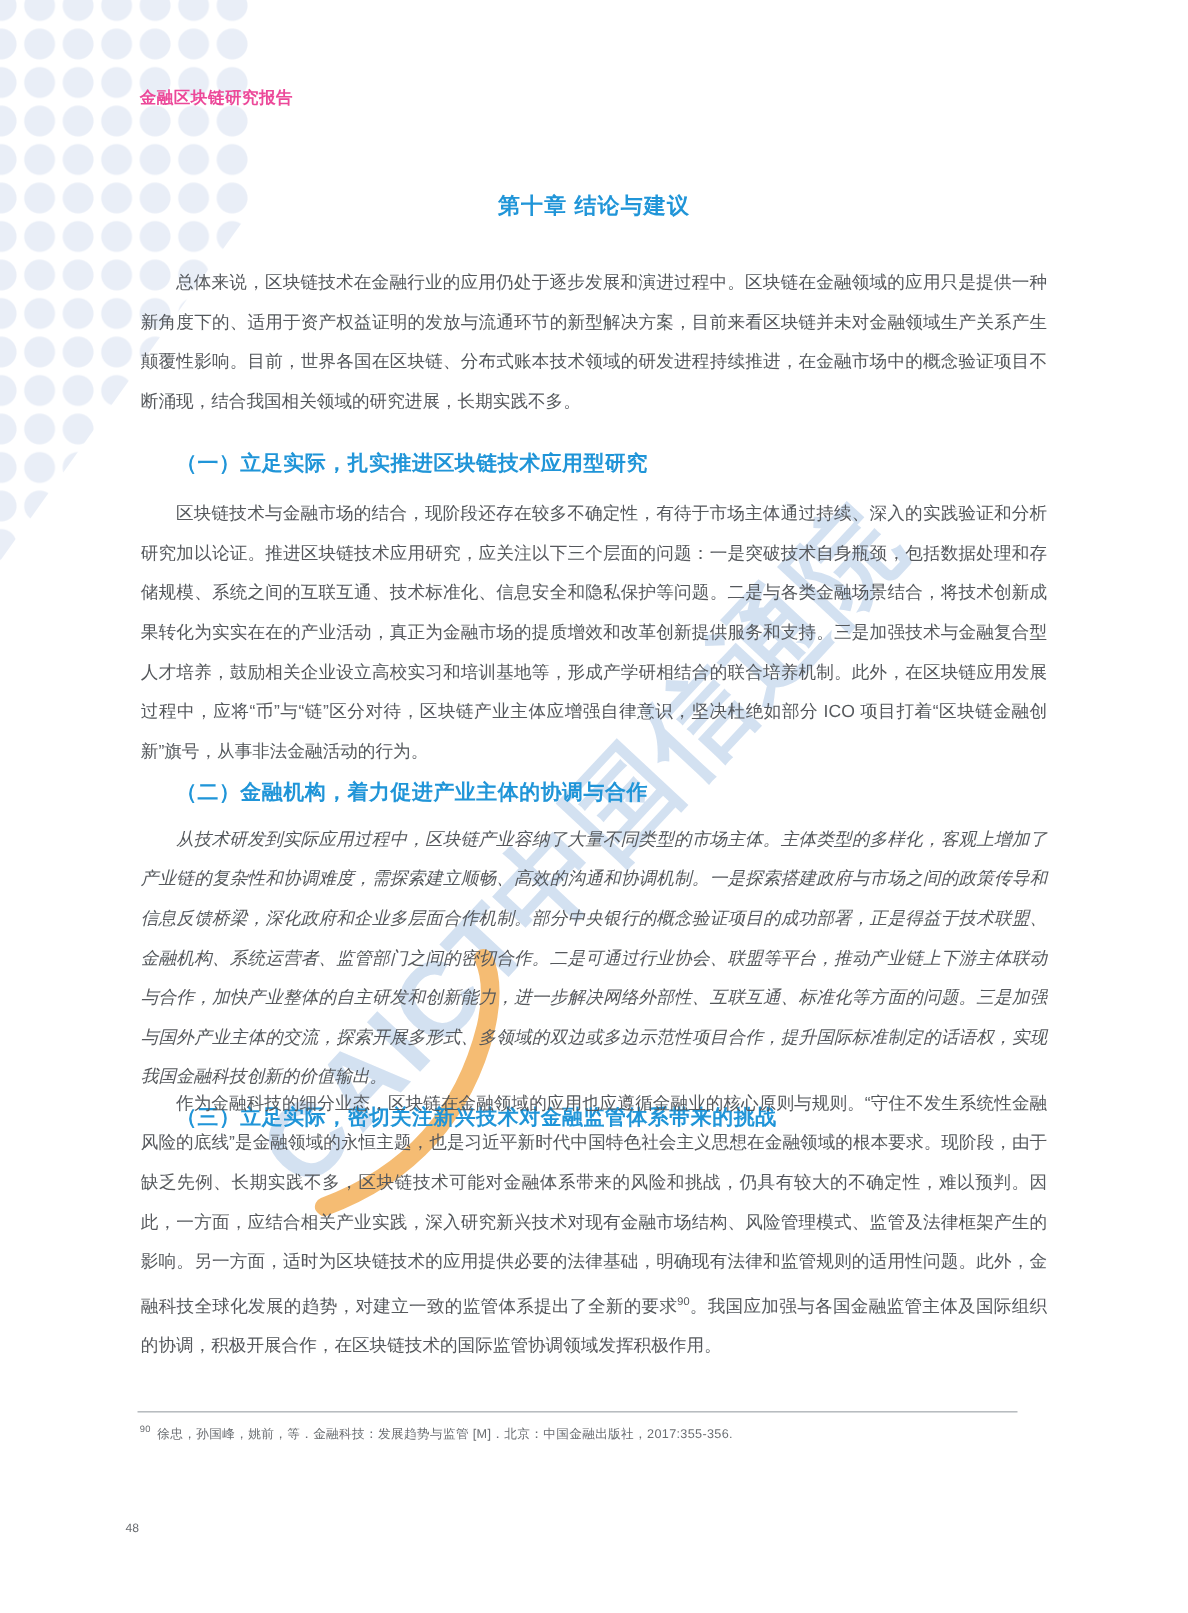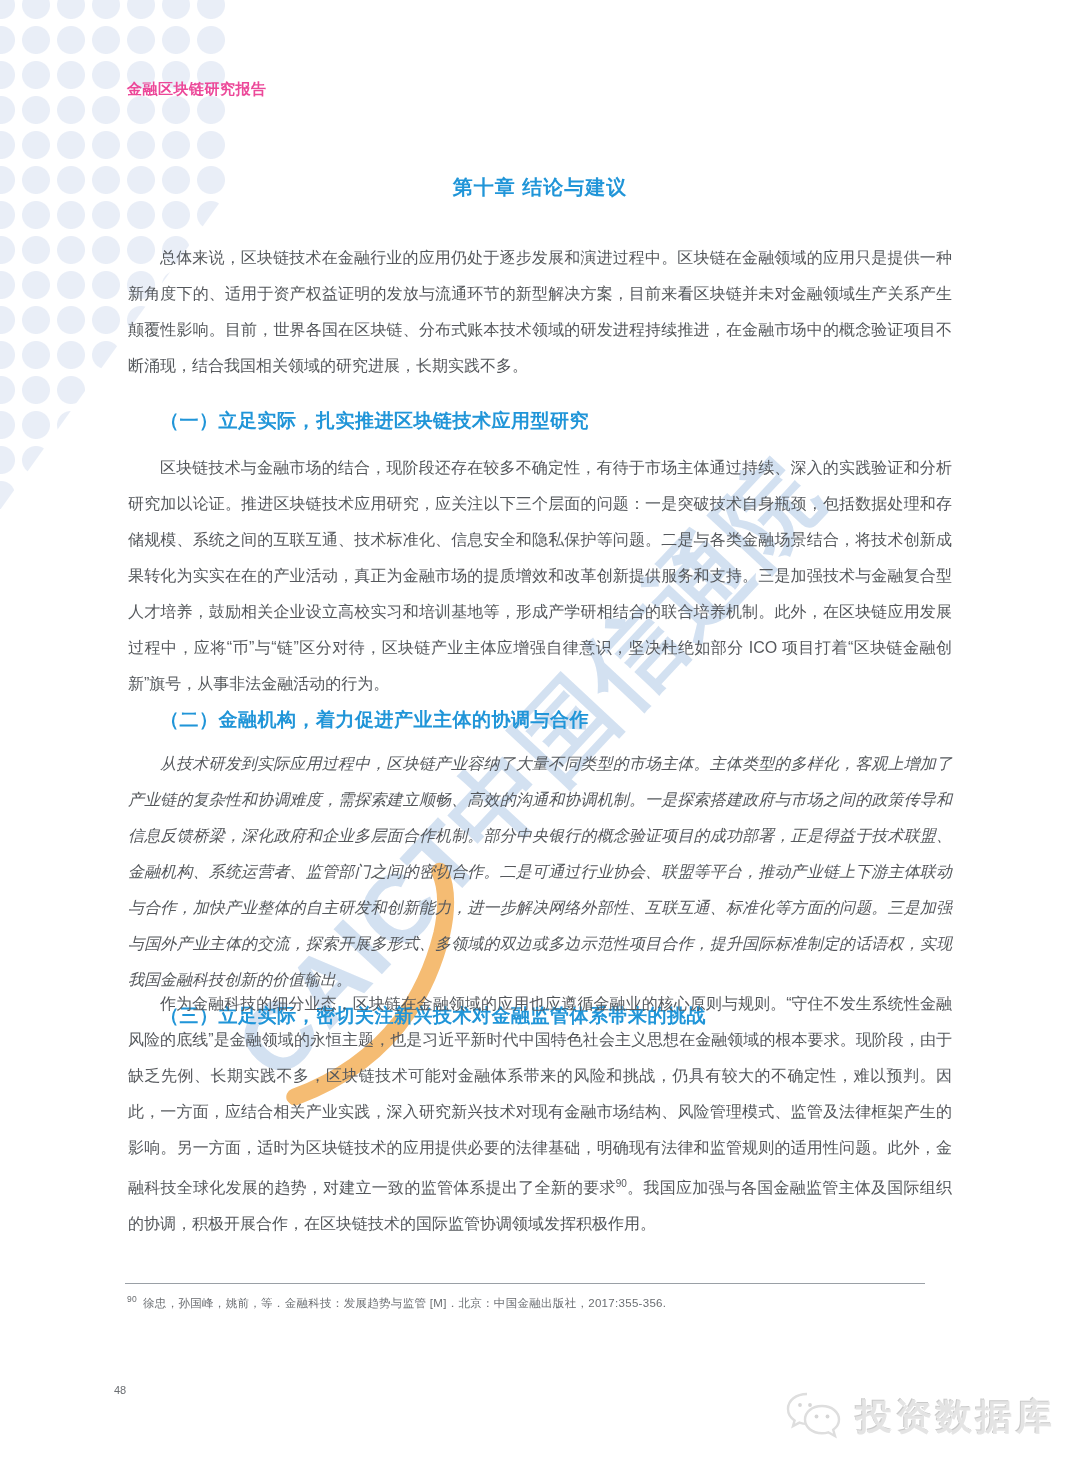--- a/index.html
+++ b/index.html
@@ -120,25 +120,14 @@
 
     <p class="para p4"><span>作为金融科技的细分业态，区块链在金融领域的应用也应遵循金融业的核心原则与规则。“守住不发生系统性金融风险的底线”是金融领域的永恒主题，也是习近平新时代中国特色社会主义思想在金融领域的根本要求。现阶段，由于缺乏先例、长期实践不多，区块链技术可能对金融体系带来的风险和挑战，仍具有较大的不确定性，难以预判。因此，一方面，应结合相关产业实践，深入研究新兴技术对现有金融市场结构、风险管理模式、监管及法律框架产生的影响。另一方面，适时为区块链技术的应用提供必要的法律基础，明确现有法律和监管规则的适用性问题。此外，金融科技全球化发展的趋势，对建立一致的监管体系提出了全新的要求</span><sup>90</sup><span>。我国应加强与各国金融监管主体及国际组织的协调，积极开展合作，在区块链技术的国际监管协调领域发挥积极作用。</span></p>
 
     <div class="footnote-rule"></div>
 
     <div class="footnote"><sup>90</sup><span>徐忠，孙国峰，姚前，等．金融科技：发展趋势与监管 [M]．北京：中国金融出版社，2017:355-356.</span></div>
 
     <div class="page-number">48</div>
   </div>
 
-  <div class="footer-logo">
-    <svg class="wechat-svg" viewBox="0 0 62 54" fill="none" stroke="#dedede" stroke-width="2.4">
-      <path d="M25,4 C14,4 6,10.5 6,19 C6,23.8 8.6,27.8 12.6,30.4 L11,36 L17.4,32.6 C19.6,33.4 22.2,33.9 25,33.9" fill="#ffffff"></path>
-      <circle cx="18" cy="15" r="1.9" fill="#d6d6d6" stroke="none"></circle>
-      <circle cx="28" cy="15" r="1.9" fill="#d6d6d6" stroke="none"></circle>
-      <path d="M40,16 C30,16 23,22 23,29.6 C23,37.2 30,43.2 40,43.2 C42.2,43.2 44.3,42.9 46.2,42.3 L53,46 L51.2,39.8 C54.7,37.3 57,33.7 57,29.6 C57,22 49.8,16 40,16 Z" fill="#ffffff"></path>
-      <circle cx="34.5" cy="26.5" r="1.9" fill="#d6d6d6" stroke="none"></circle>
-      <circle cx="45.5" cy="26.5" r="1.9" fill="#d6d6d6" stroke="none"></circle>
-    </svg>
-    <span class="label">投资数据库</span>
-  </div>
 
 </div>
 
 </body></html>

